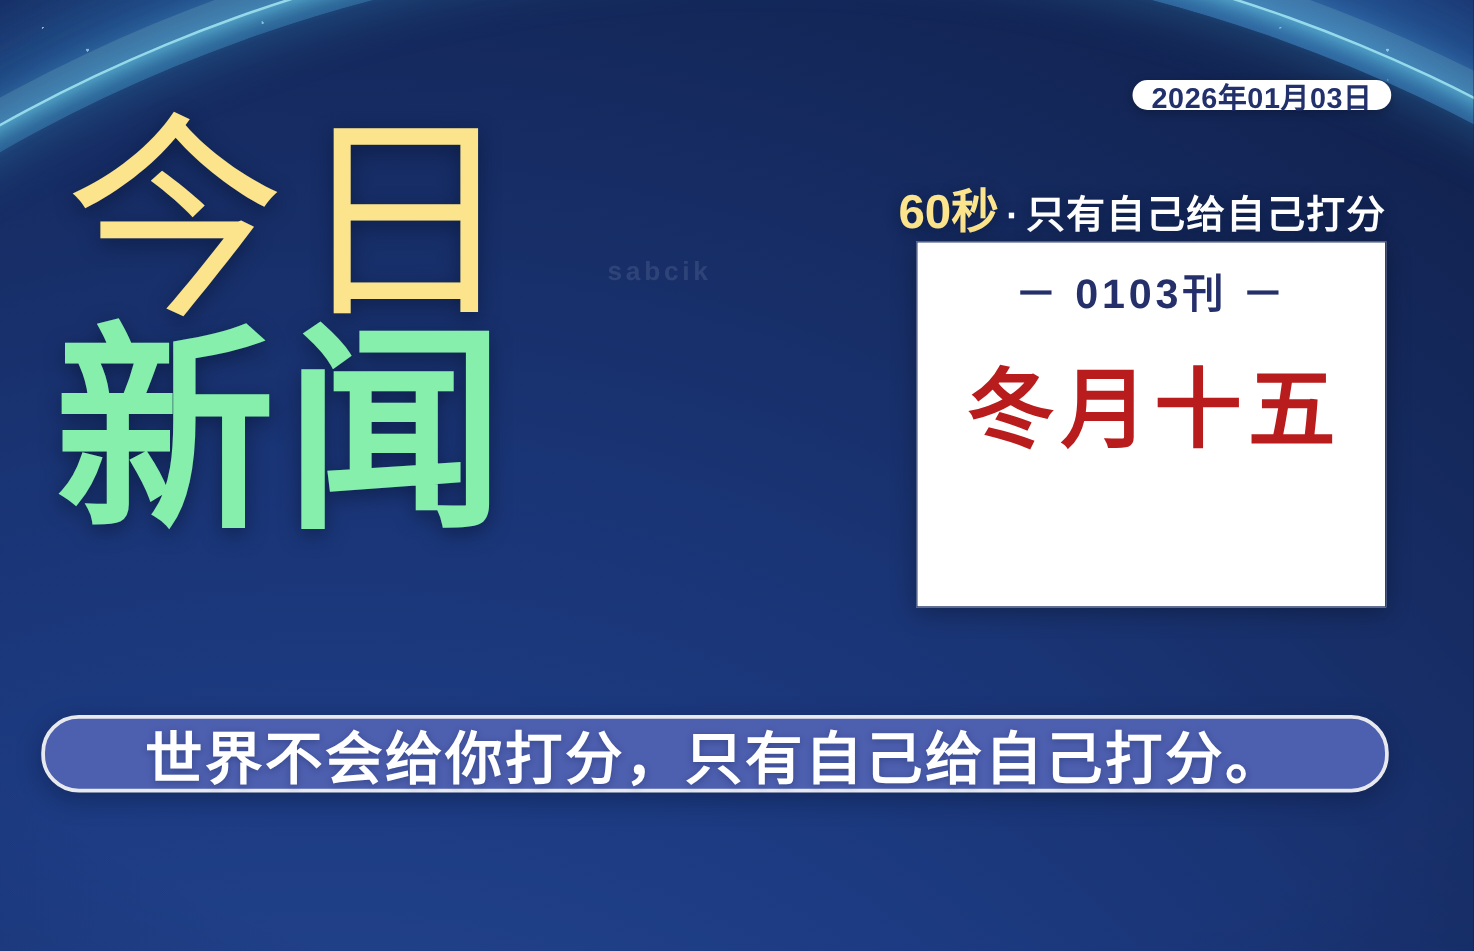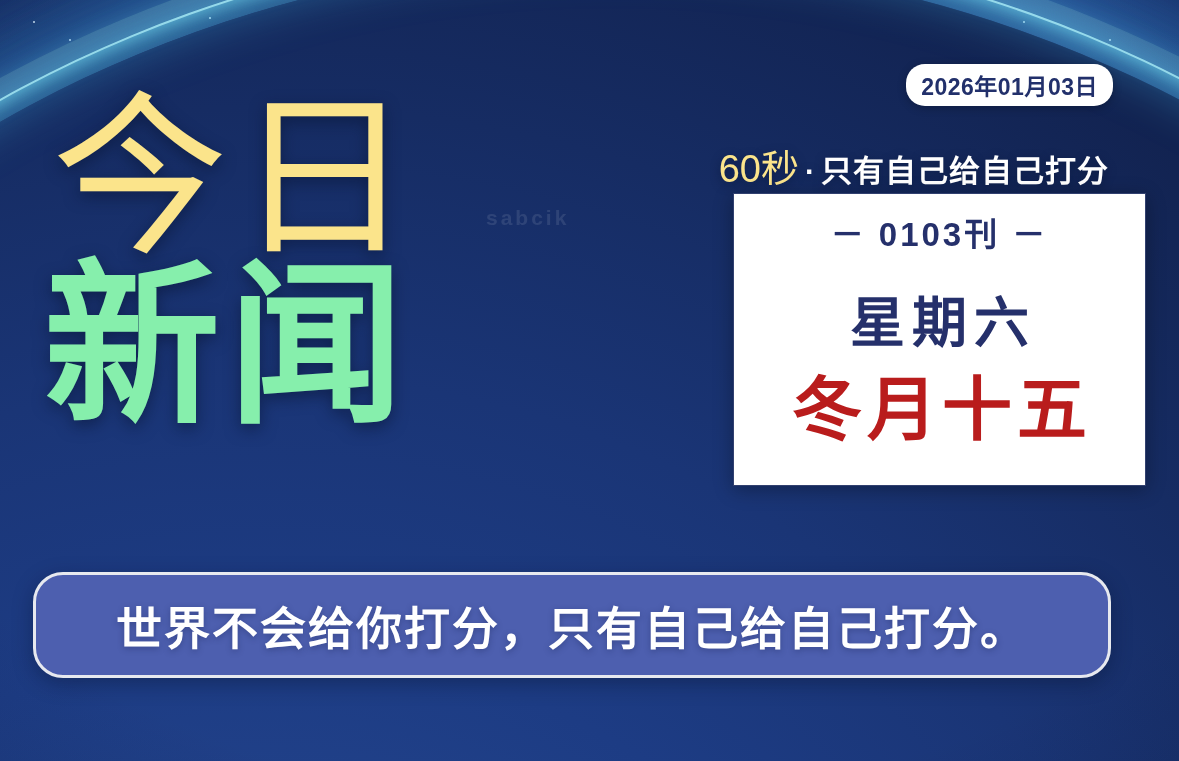--- a/index.html
+++ b/index.html
@@ -161,21 +161,21 @@
     font-weight:700;
     color:#86efac;
     text-shadow:0 5px 16px rgba(8,18,48,.55);
   }
 
   
   .date-pill{
     position:absolute;
     right:66px;
     top:64px;
-    height:42px;
+    height:24px;
     padding:0 15px;
     display:flex;
     align-items:center;
     background:#FFFFFF;
     border-radius:19px;
     color:#22306B;
     font-size:23px;
     font-weight:700;
     letter-spacing:.5px;
     box-shadow:0 2px 8px rgba(0,0,0,.25);
@@ -188,21 +188,21 @@
     right:70px;
     top:138px;
     display:flex;
     align-items:baseline;
     gap:4px;
     white-space:nowrap;
     text-shadow:0 3px 10px rgba(8,18,48,.55);
   }
   .tagline .sec{
     font-size:38px;
-    font-weight:400;
+    font-weight:700;
     color:#FBE48B;
     letter-spacing:0;
   }
   .tagline .dot{
     font-size:30px;
     font-weight:700;
     color:#FFFFFF;
     padding:0 2px;
   }
   .tagline .txt{
@@ -210,30 +210,31 @@
     font-weight:700;
     color:#FFFFFF;
     letter-spacing:1px;
   }
 
   
   .info-card{
     position:absolute;
     left:733px;
     top:193px;
-    width:413px;
+    width:376px;
     height:293px;
     background:#FFFFFF;
     border:1px solid #31406f;
     display:flex;
     flex-direction:column;
     align-items:center;
     justify-content:flex-start;
     padding-top:14px;
     box-shadow:0 4px 18px rgba(0,0,0,.30);
+    gap:20px;
   }
   .info-card .issue{
     font-size:33px;
     font-weight:700;
     color:#25306B;
     letter-spacing:3px;
     white-space:nowrap;
   }
   .info-card .weekday{
     margin-top:22px;
@@ -252,21 +253,21 @@
     text-indent:5px;
     line-height:1.05;
   }
 
   
   .quote-banner{
     position:absolute;
     left:33px;
     top:572px;
     width:1078px;
-    height:106px;
+    height:62px;
     background:#4D5FAF;
     border:3px solid #E7E9EF;
     border-radius:30px;
     display:flex;
     align-items:center;
     justify-content:center;
     box-shadow:0 6px 20px rgba(6,14,40,.35);
   }
   .quote-banner .quote-text{
     font-size:46px;
@@ -317,21 +318,20 @@
     <div class="date-pill">2026年01月03日</div>
 
     <div class="tagline">
       <span class="sec">60秒</span>
       <span class="dot">·</span>
       <span class="txt">只有自己给自己打分</span>
     </div>
 
     <div class="info-card">
       <div class="issue">－ 0103刊 －</div>
-      <div class="weekday">星期六</div>
       <div class="lunar">冬月十五</div>
     </div>
 
     <div class="quote-banner">
       <span class="quote-text">世界不会给你打分，只有自己给自己打分。</span>
     </div>
 
   </div>
 </div>
 

